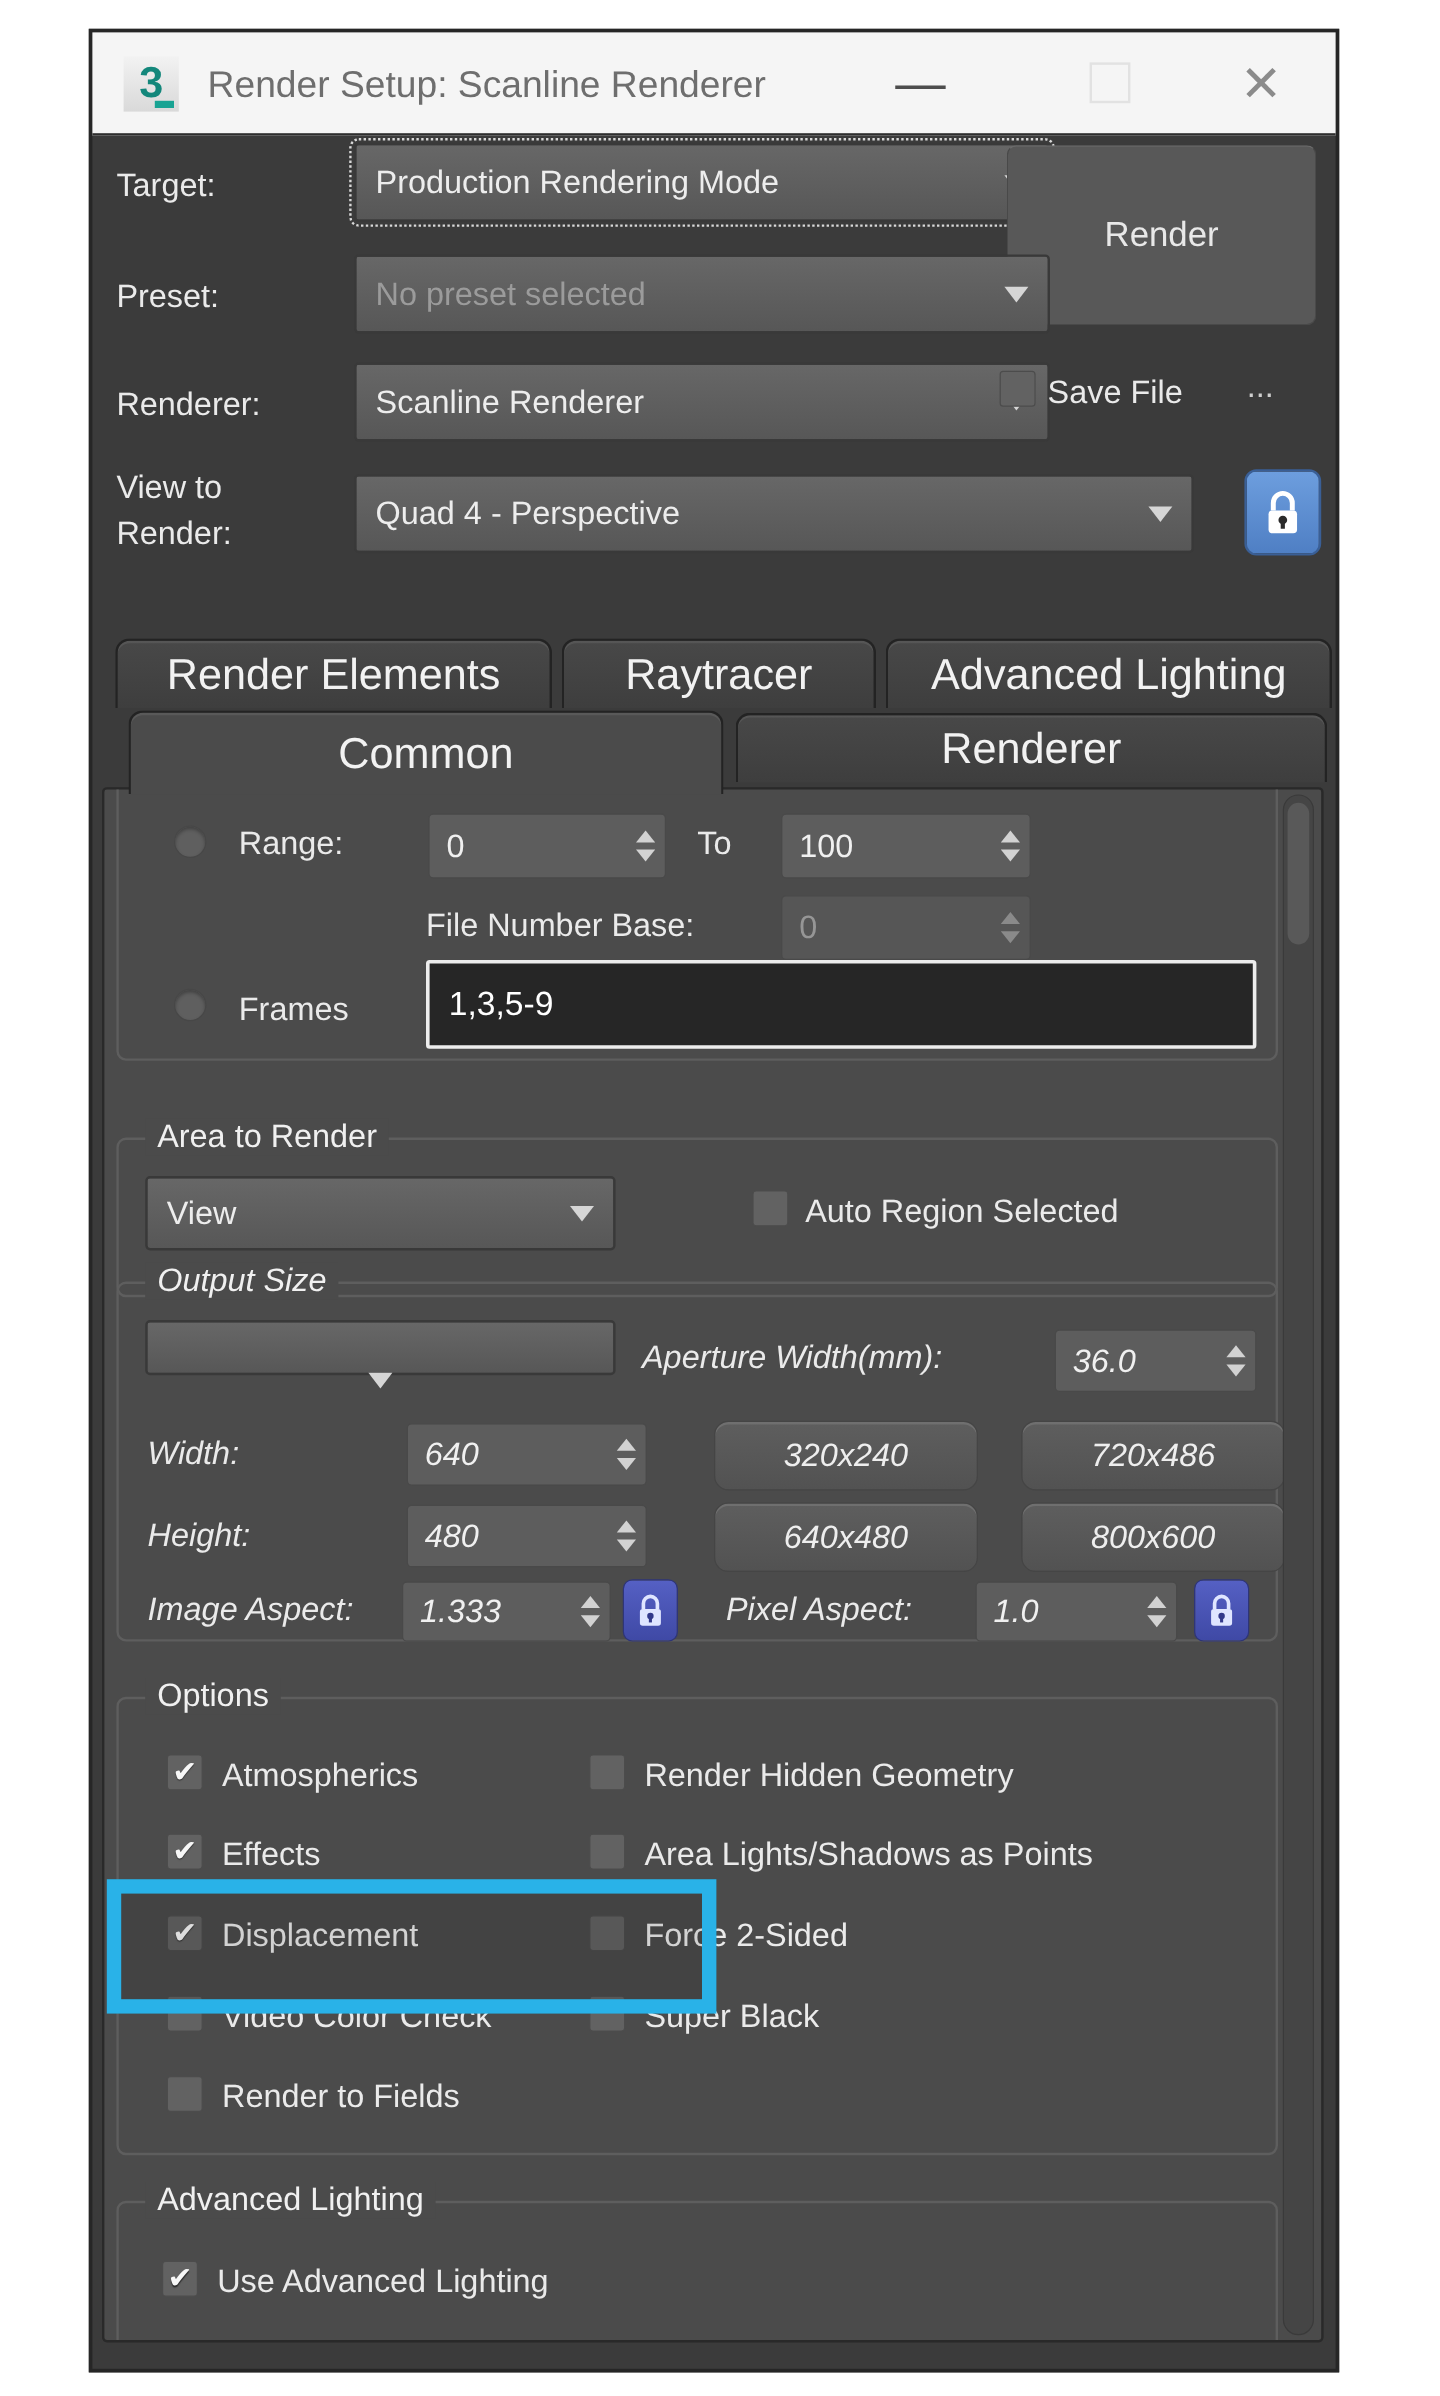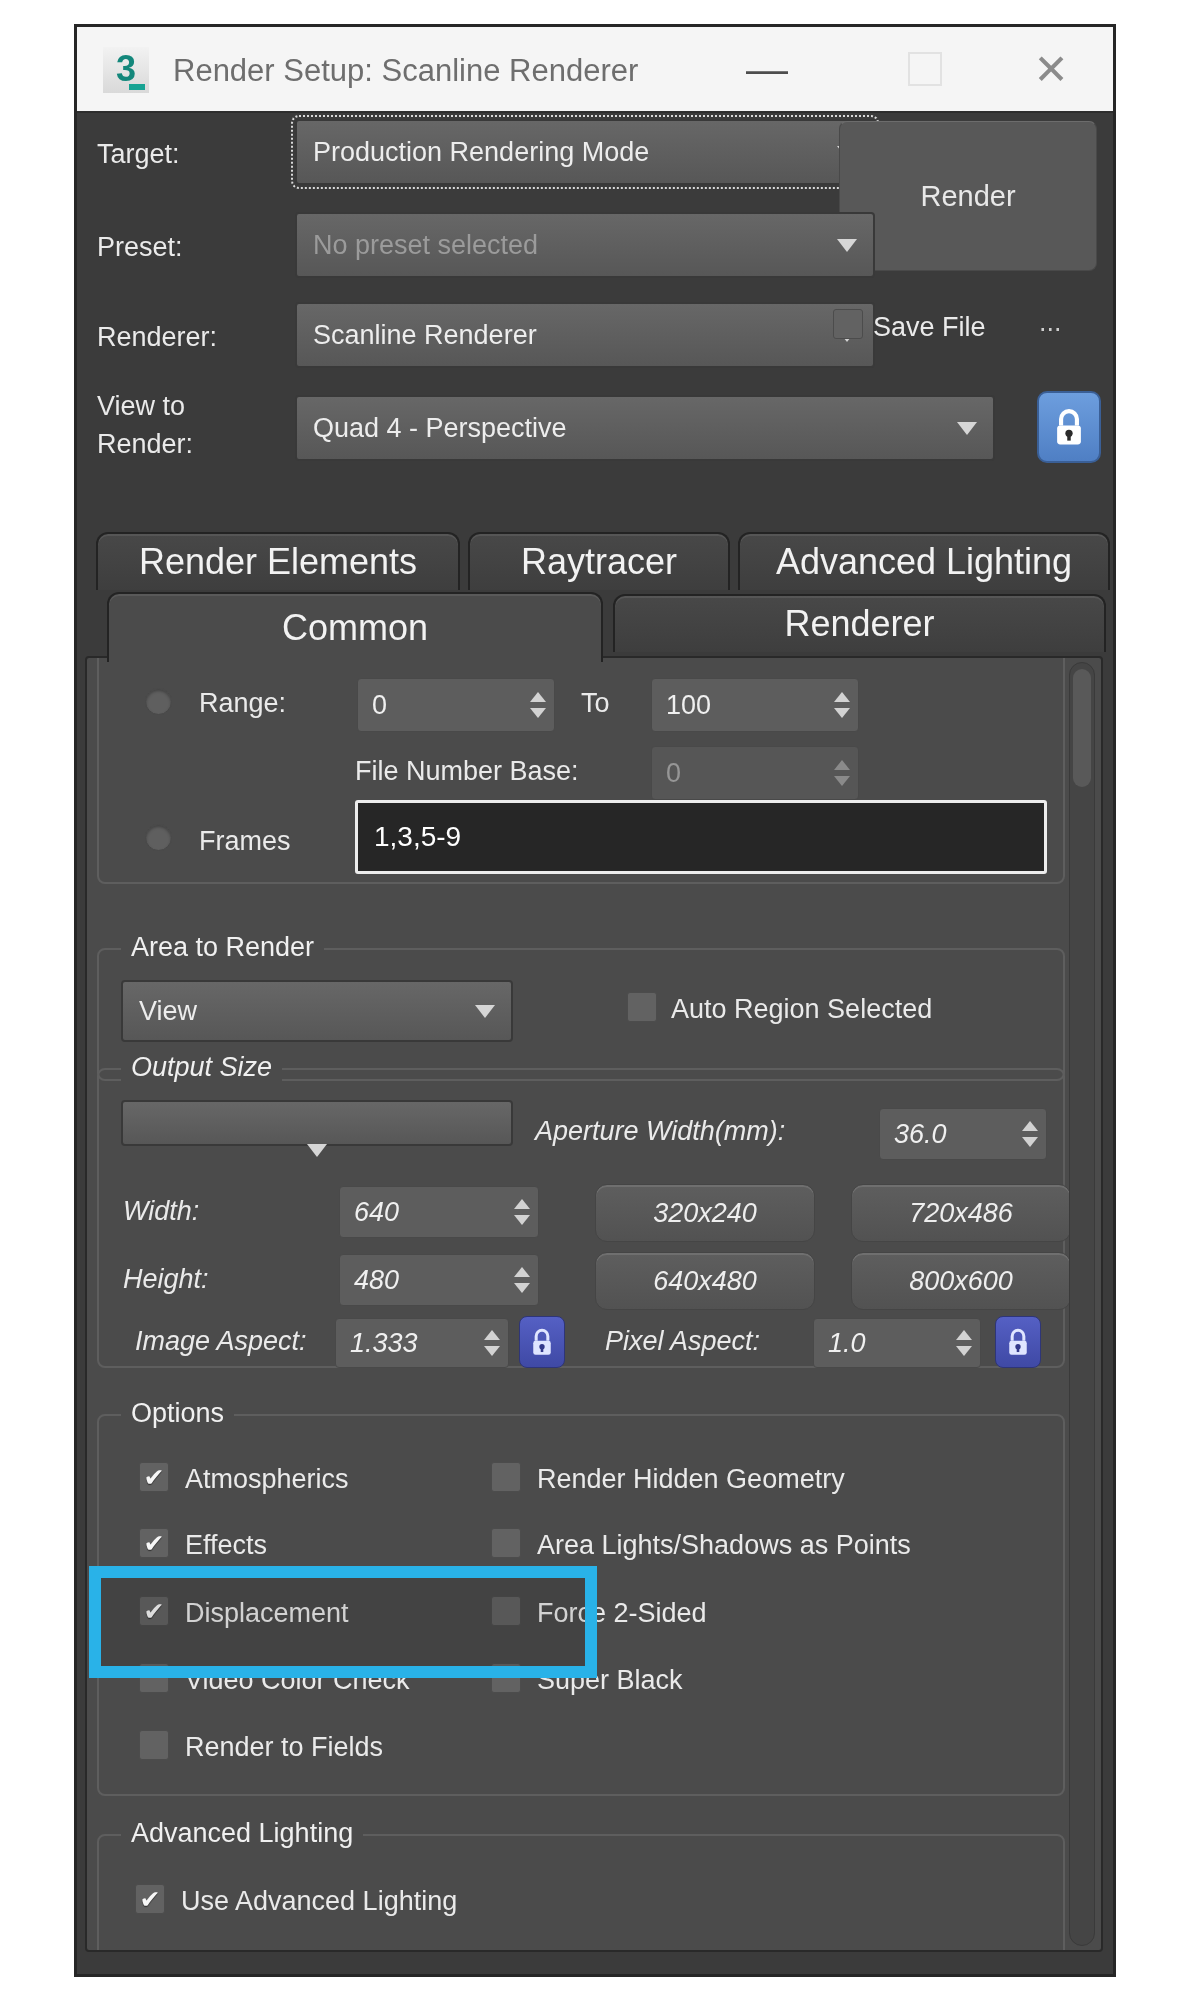--- a/index.html
+++ b/index.html
@@ -212,21 +212,21 @@
       <div class="spinfield" style="left:240px; top:184px; width:200px; height:52px;">
         <span class="val">480</span>
         <span class="spin">
             <i class="u"></i>
             <i class="d"></i>
           </span>
       </div>
       <div class="presetbtn" style="left:496px; top:182px; width:220px; height:58px;">640x480</div>
       <div class="presetbtn" style="left:752px; top:182px; width:220px; height:58px;">800x600</div>
 
-      <div class="lbl" style="left:36px; top:256px;">Image Aspect:</div>
+      <div class="lbl" style="left:24px; top:256px;">Image Aspect:</div>
       <div class="spinfield" style="left:236px; top:248px; width:174px; height:50px;">
         <span class="val">1.333</span>
         <span class="spin">
             <i class="u"></i>
             <i class="d"></i>
           </span>
       </div>
       <div class="aspectlock" style="left:420px; top:246px; width:46px; height:52px;">
         <svg width="28" height="32" viewBox="0 0 24 26">
           <path d="M7 12V8a5 5 0 0 1 10 0v4" fill="none" stroke="#dfe5ff" stroke-width="2.6"></path>

